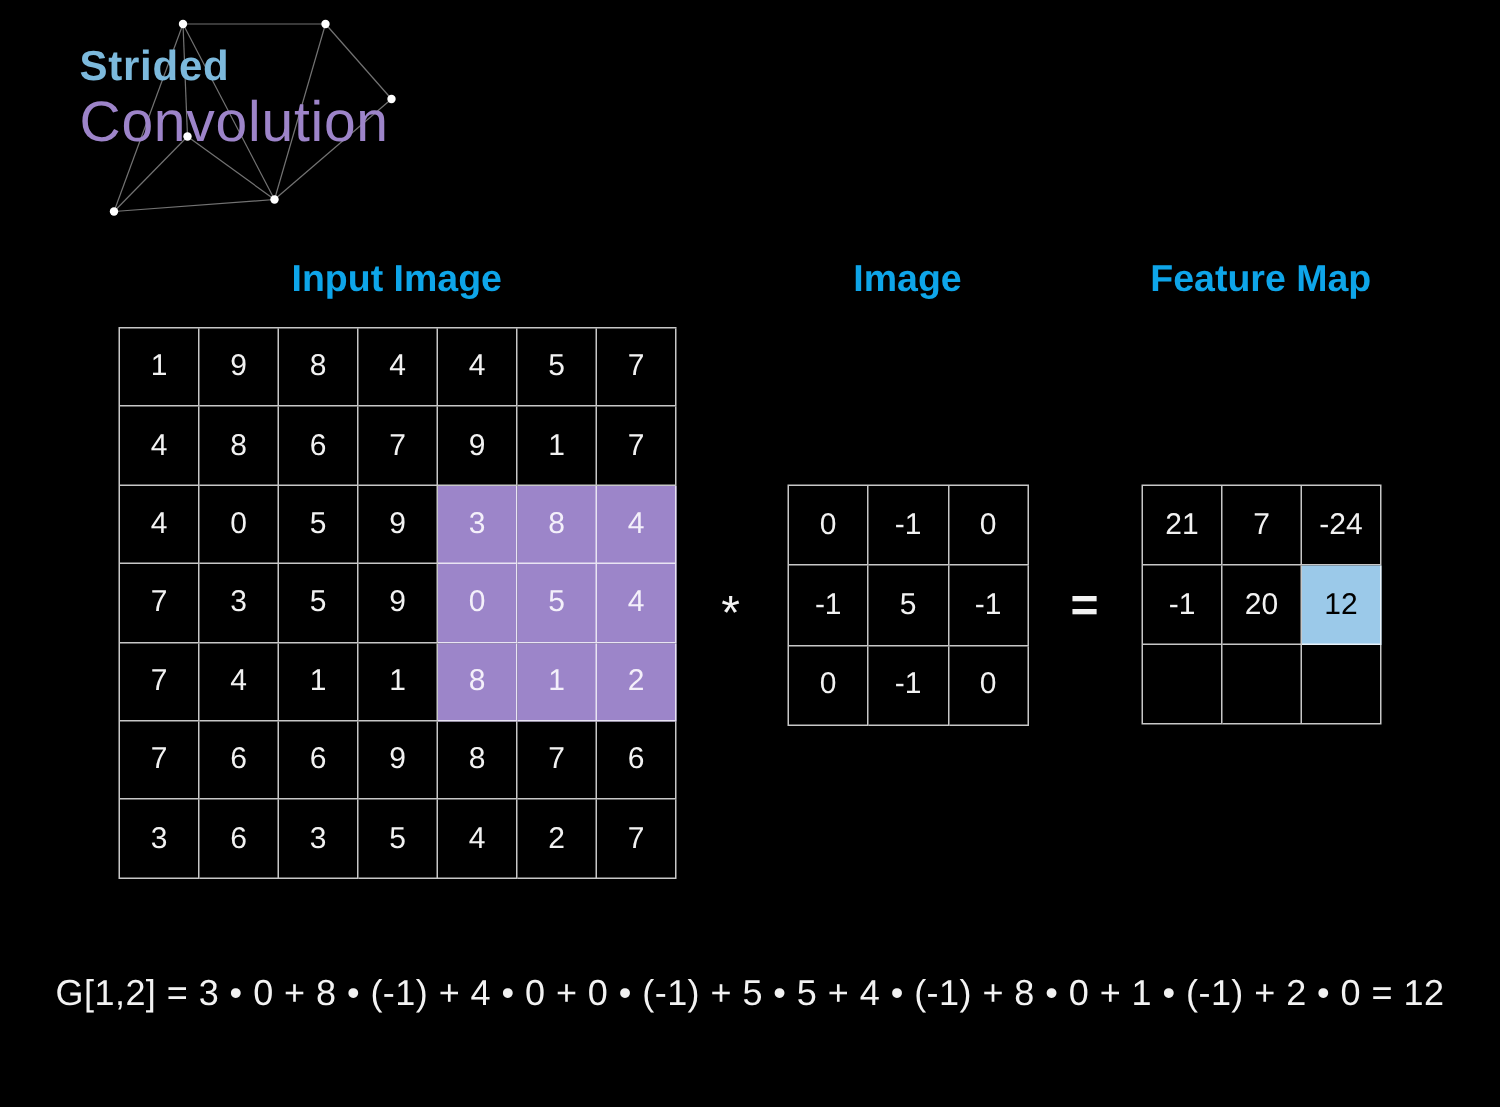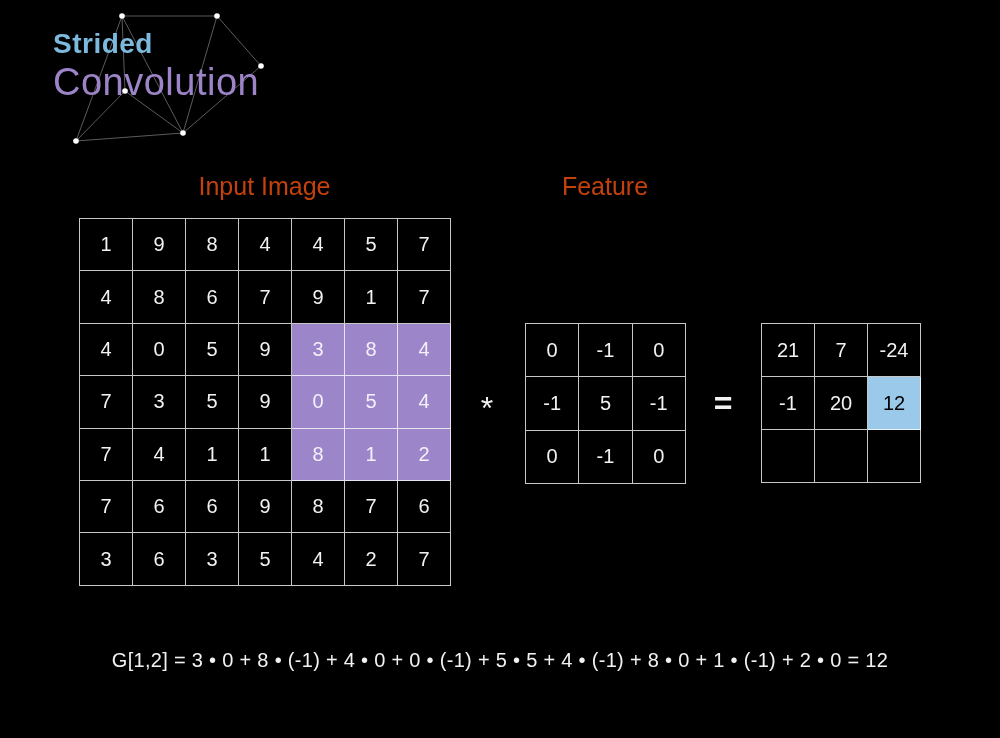--- a/index.html
+++ b/index.html
@@ -41,21 +41,22 @@
     font-size: 38px;
     font-weight: 400;
     margin-top: 1px;
     letter-spacing: 0.5px;
   }
   .label {
     position: absolute;
     top: 172px;
     text-align: center;
     font-size: 25px;
-    color: #c2410c;
+    color: #0ea5e9;
+    font-weight: bold;
   }
   .label-input   { left: 79px;  width: 371px; }
   .label-kernel  { left: 525px; width: 160px; }
   .label-feature { left: 761px; width: 159px; }
   .grid {
     position: absolute;
     display: grid;
     border-top: 1px solid var(--line);
     border-left: 1px solid var(--line);
   }
@@ -100,21 +101,21 @@
     left: 703px; top: 385px;
     width: 40px;
     font-size: 32px;
     font-weight: 700;
   }
   .formula {
     position: absolute;
     left: 0; top: 649px;
     width: 1000px;
     text-align: center;
-    font-size: 20px;
+    font-size: 24px;
     color: #f2f2f2;
     letter-spacing: 0.3px;
   }
 </style>
 </head>
 <body>
 
 <div class="slide">
 
   <svg class="network" width="300" height="160" viewBox="0 0 300 160">
@@ -139,21 +140,22 @@
       <circle cx="183" cy="133" r="2.8"></circle>
     </g>
   </svg>
 
   <div class="title-block">
     <div class="title-kicker">Strided</div>
     <div class="title-main">Convolution</div>
   </div>
 
   <div class="label label-input">Input Image</div>
-  <div class="label label-kernel">Feature</div>
+  <div class="label label-kernel">Image</div>
+  <div class="label label-feature">Feature Map</div>
 
   <div class="grid input-grid" id="input-grid">
       <div class="cell">1</div>
       <div class="cell">9</div>
       <div class="cell">8</div>
       <div class="cell">4</div>
       <div class="cell">4</div>
       <div class="cell">5</div>
       <div class="cell">7</div>
       <div class="cell">4</div>

